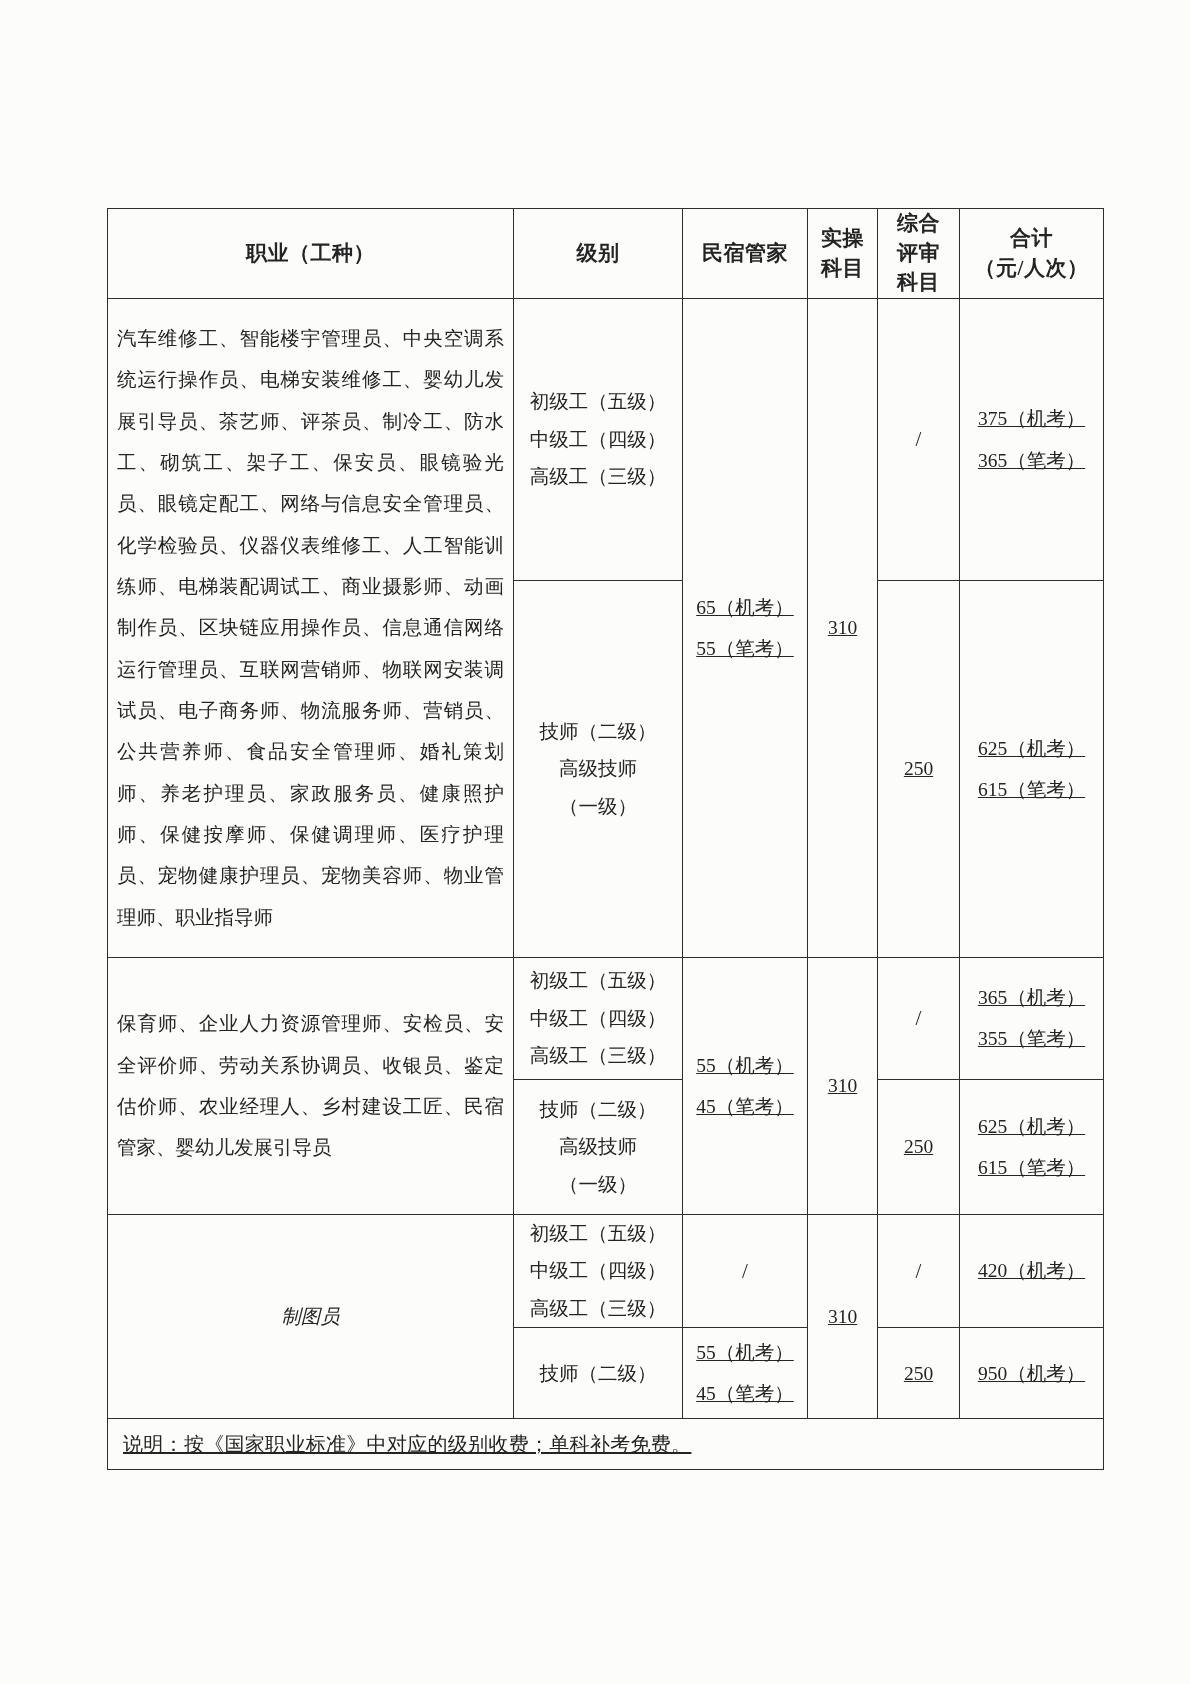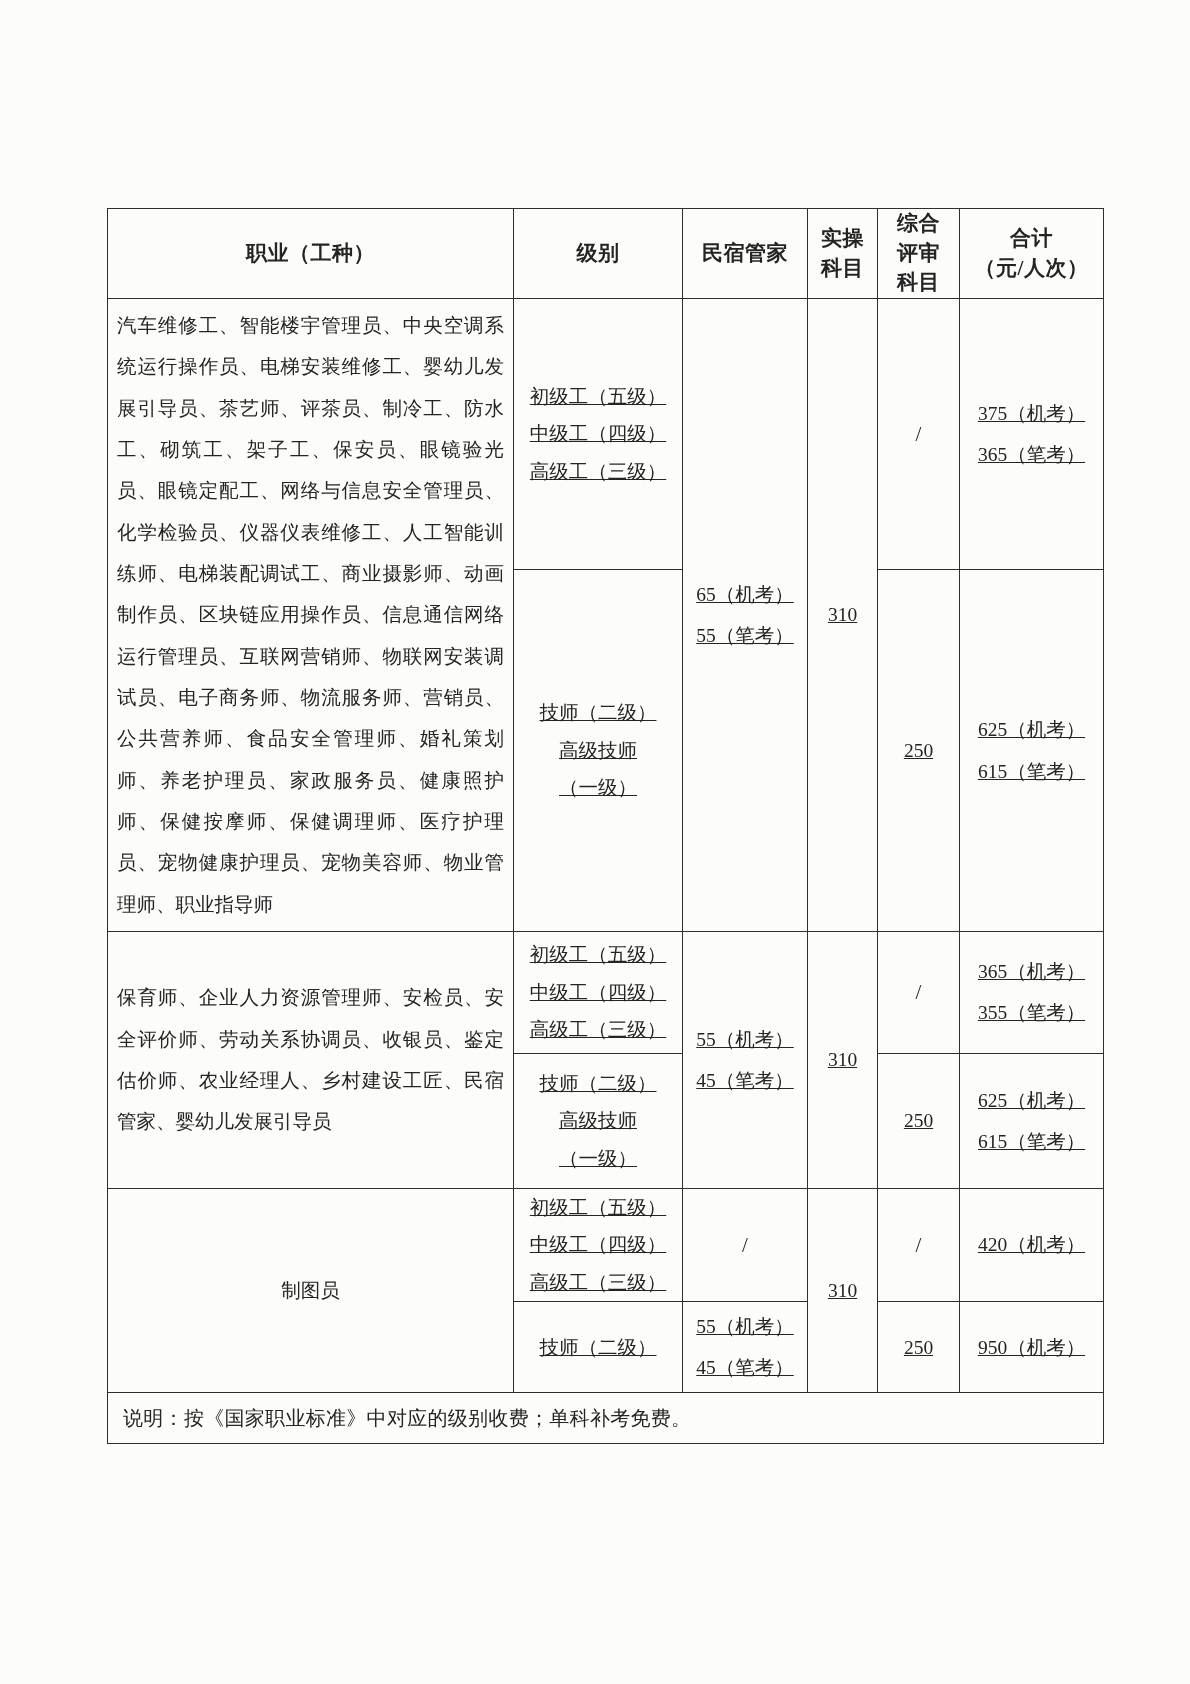--- a/index.html
+++ b/index.html
@@ -54,39 +54,40 @@
     letter-spacing: 0.5px;
   }
 
   
   tr.r1 { height: 257px; }
   tr.r2 { height: 343px; }
   tr.r3 { height: 122px; }
   tr.r4 { height: 135px; }
   tr.r5 { height: 112px; }
   tr.r6 { height: 91px; }
-  tr.note-row { height: 51px; }
+  tr.note-row { height: 51px; text-decoration: underline; }
 
   td.occ {
     white-space: normal;
     text-align: justify;
     text-justify: inter-character;
-    padding: 6px 9px;
+    padding: 19px 9px;
     line-height: 2.12;
     font-size: 19.5px;
     font-family: Liberation Serif, serif;
   }
 
   td.occ-center {
     white-space: normal;
     text-align: center;
     font-size: 19.5px;
+    font-style: italic;
   }
 
-  td.lvl { line-height: 1.92; text-decoration: underline; }
+  td.lvl { line-height: 1.92; }
 
   td.fee { line-height: 2.12; text-decoration: underline; }
 
   td.slash { font-size: 21px; }
 
   td.note-cell {
     white-space: normal;
     text-align: left;
     padding-left: 15px;
     font-size: 20px;

